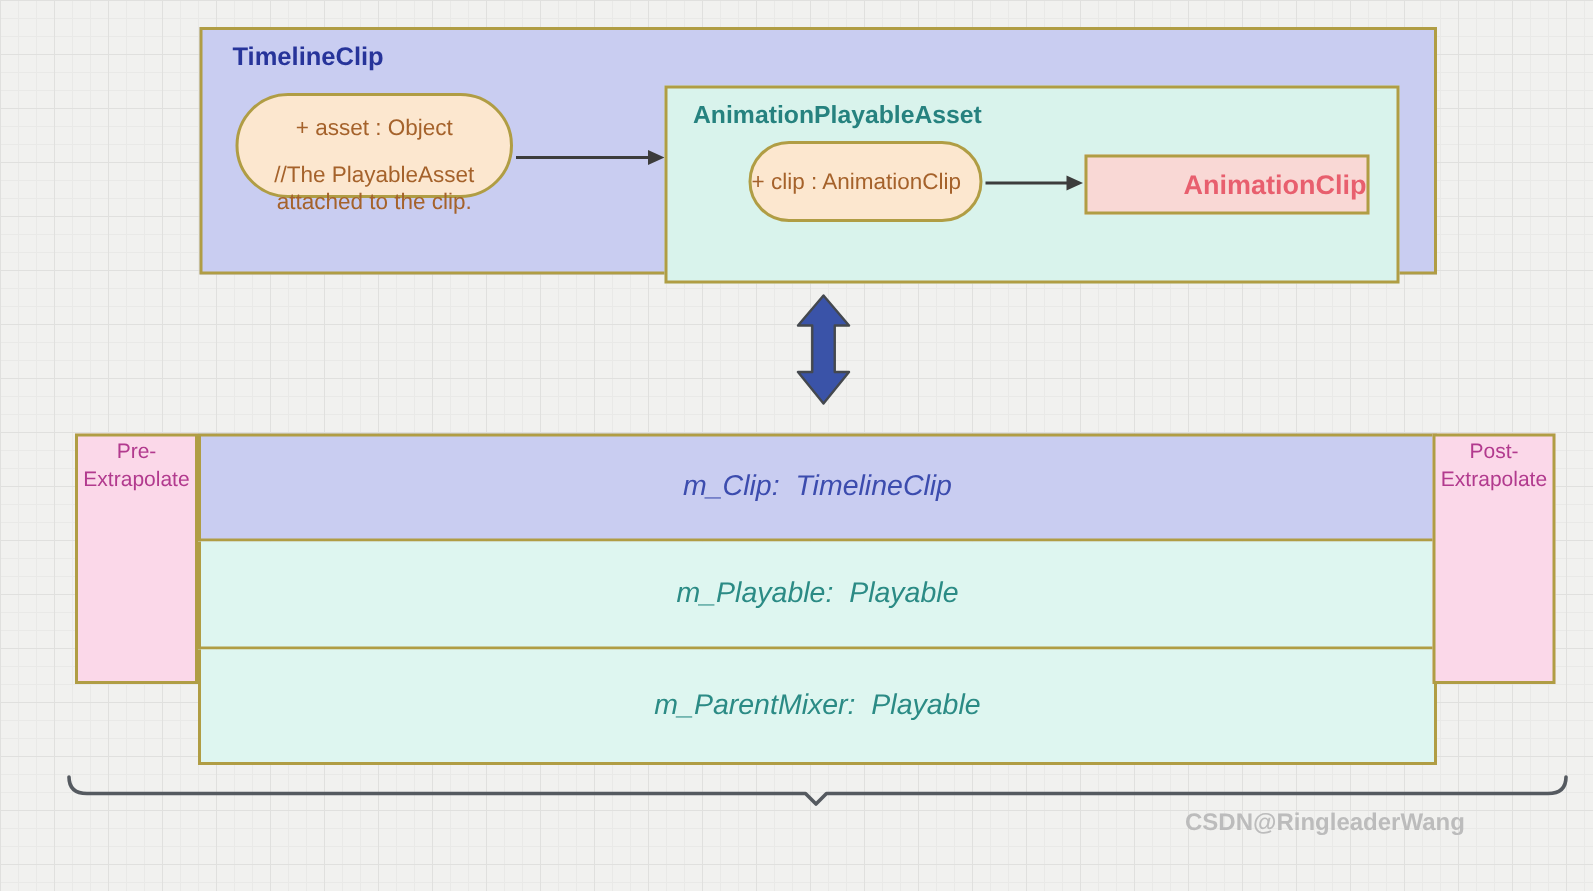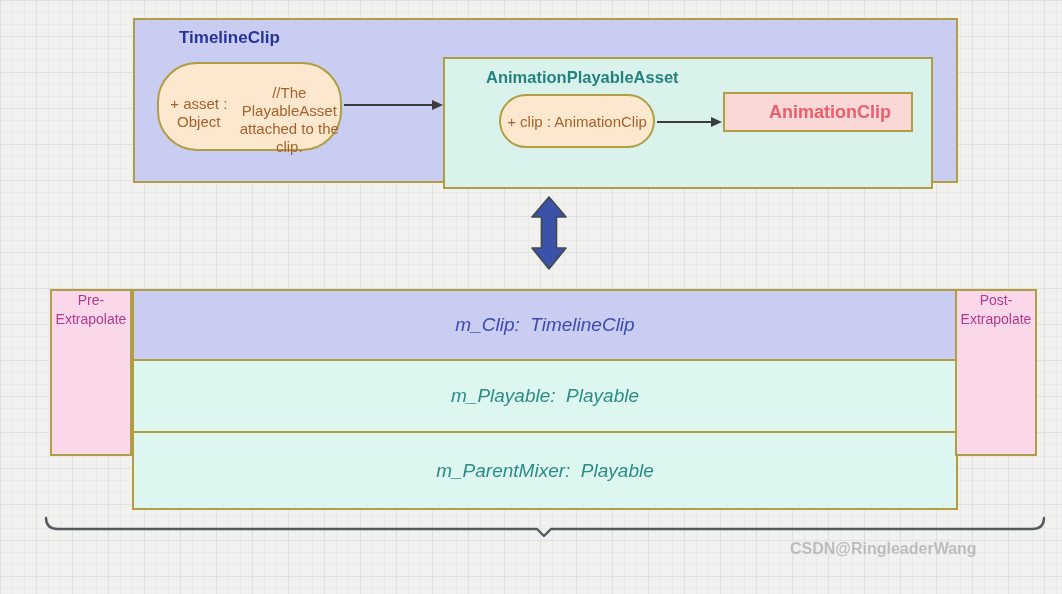--- a/index.html
+++ b/index.html
@@ -12,40 +12,40 @@
       linear-gradient(90deg, #e0e0de 1px, transparent 1px),
       linear-gradient(#e9e9e7 1px, transparent 1px),
       linear-gradient(90deg, #e9e9e7 1px, transparent 1px);
     background-size:36px 36px,36px 36px,12px 12px,12px 12px;
   }
   .abs{position:absolute;box-sizing:border-box;}
   .gold-border{border:2px solid #b09d44;}
 
   
   .timeline-box{left:133px;top:18px;width:825px;height:165px;background:#c9cdf1;}
-  .box-title{position:absolute;font-weight:bold;margin-left:24px;}
+  .box-title{position:absolute;font-weight:bold;}
   .navy{color:#27349a;}
   .teal{color:#26827f;}
 
   .asset-node{
-    left:157px;top:62px;width:185px;height:89px;background:#fce7cf;
+    left:157px;top:62px;width:185px;height:70px;background:#fce7cf;
     border-radius:40px;color:#a5622b;font-size:15px;line-height:18px;
-    display:flex;flex-direction:row;align-items:center;justify-content:flex-start;
+    display:flex;flex-direction:column;align-items:center;justify-content:flex-start;
     padding-top:13px;text-align:center;
   }
   .asset-comment{margin-top:13px;}
 
   .apa-box{left:443px;top:57px;width:490px;height:132px;background:#d9f3ec;}
   .clip-node{
     left:499px;top:94px;width:156px;height:54px;background:#fce7cf;border-radius:27px;
-    color:#a5622b;font-size:15px;display:flex;align-items:center;justify-content:center;
+    color:#a5622b;font-size:15px;display:flex;align-items:center;
   }
   .anim-clip-box{
-    left:723px;top:92px;width:190px;height:40px;background:#f9d8d5;
-    display:flex;align-items:center;justify-content:flex-start;padding-left:44px;
+    left:723px;top:103px;width:190px;height:40px;background:#f9d8d5;
+    display:flex;align-items:center;justify-content:flex-end;padding-left:44px;
   }
   .anim-clip-box span{color:#e85f6e;font-weight:bold;font-size:18px;}
 
   .arrow-line{position:absolute;height:2px;background:#3c3c3c;}
   .arrow-head{position:absolute;width:0;height:0;border-top:5px solid transparent;border-bottom:5px solid transparent;border-left:11px solid #3c3c3c;}
 
   
   .side-col{
     top:289px;width:82px;height:167px;background:#fbd8e9;
     display:flex;flex-direction:column;align-items:center;justify-content:flex-start;

